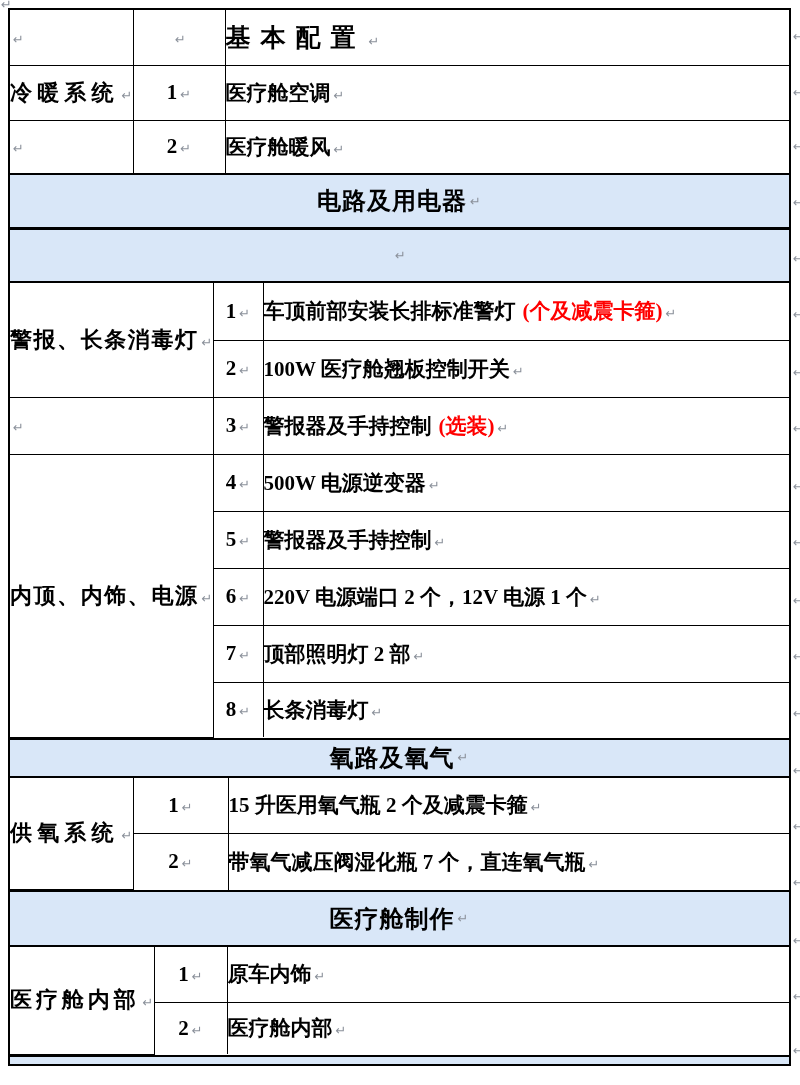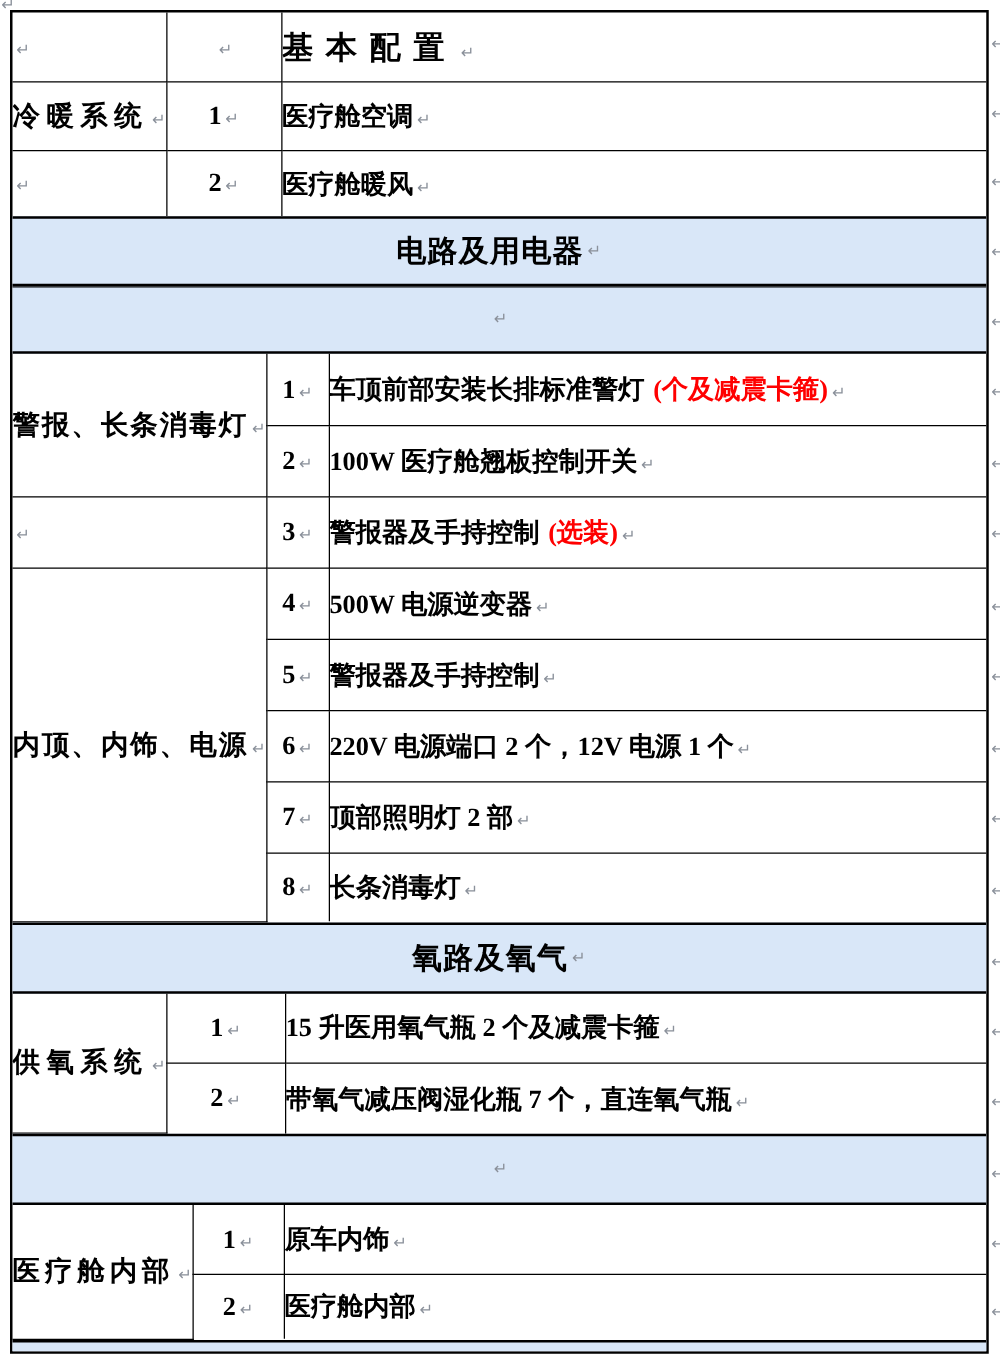--- a/index.html
+++ b/index.html
@@ -140,21 +140,21 @@
         <td class="n"><span>7</span><span class="pc">↵</span></td>
         <td class="it"><span>顶部照明灯 2 部</span><span class="pc">↵</span></td>
       </tr>
       <tr style="height:55px">
         <td class="n"><span>8</span><span class="pc">↵</span></td>
         <td class="it"><span>长条消毒灯</span><span class="pc">↵</span></td>
       </tr>
     </tbody>
       </table>
 
-    <div class="sec-head" style="height:57px">
+    <div class="sec-head" style="height:40px">
       <span>氧路及氧气</span>
         <span class="pc">↵</span>
     </div>
 
     <table class="sec">
       <colgroup>
           <col style="width:123px">
           <col style="width:95px">
           <col>
         </colgroup>
@@ -167,20 +167,21 @@
         <td class="it"><span>15 升医用氧气瓶 2 个及减震卡箍</span><span class="pc">↵</span></td>
       </tr>
       <tr style="height:56px">
         <td class="n"><span>2</span><span class="pc">↵</span></td>
         <td class="it"><span>带氧气减压阀湿化瓶 7 个，直连氧气瓶</span><span class="pc">↵</span></td>
       </tr>
     </tbody>
       </table>
 
     <div class="sec-head" style="height:57px">
+      <span>医疗舱制作</span>
         <span class="pc">↵</span>
     </div>
 
     <table class="sec">
       <colgroup>
           <col style="width:144px">
           <col style="width:73px">
           <col>
         </colgroup>
       <tbody>

